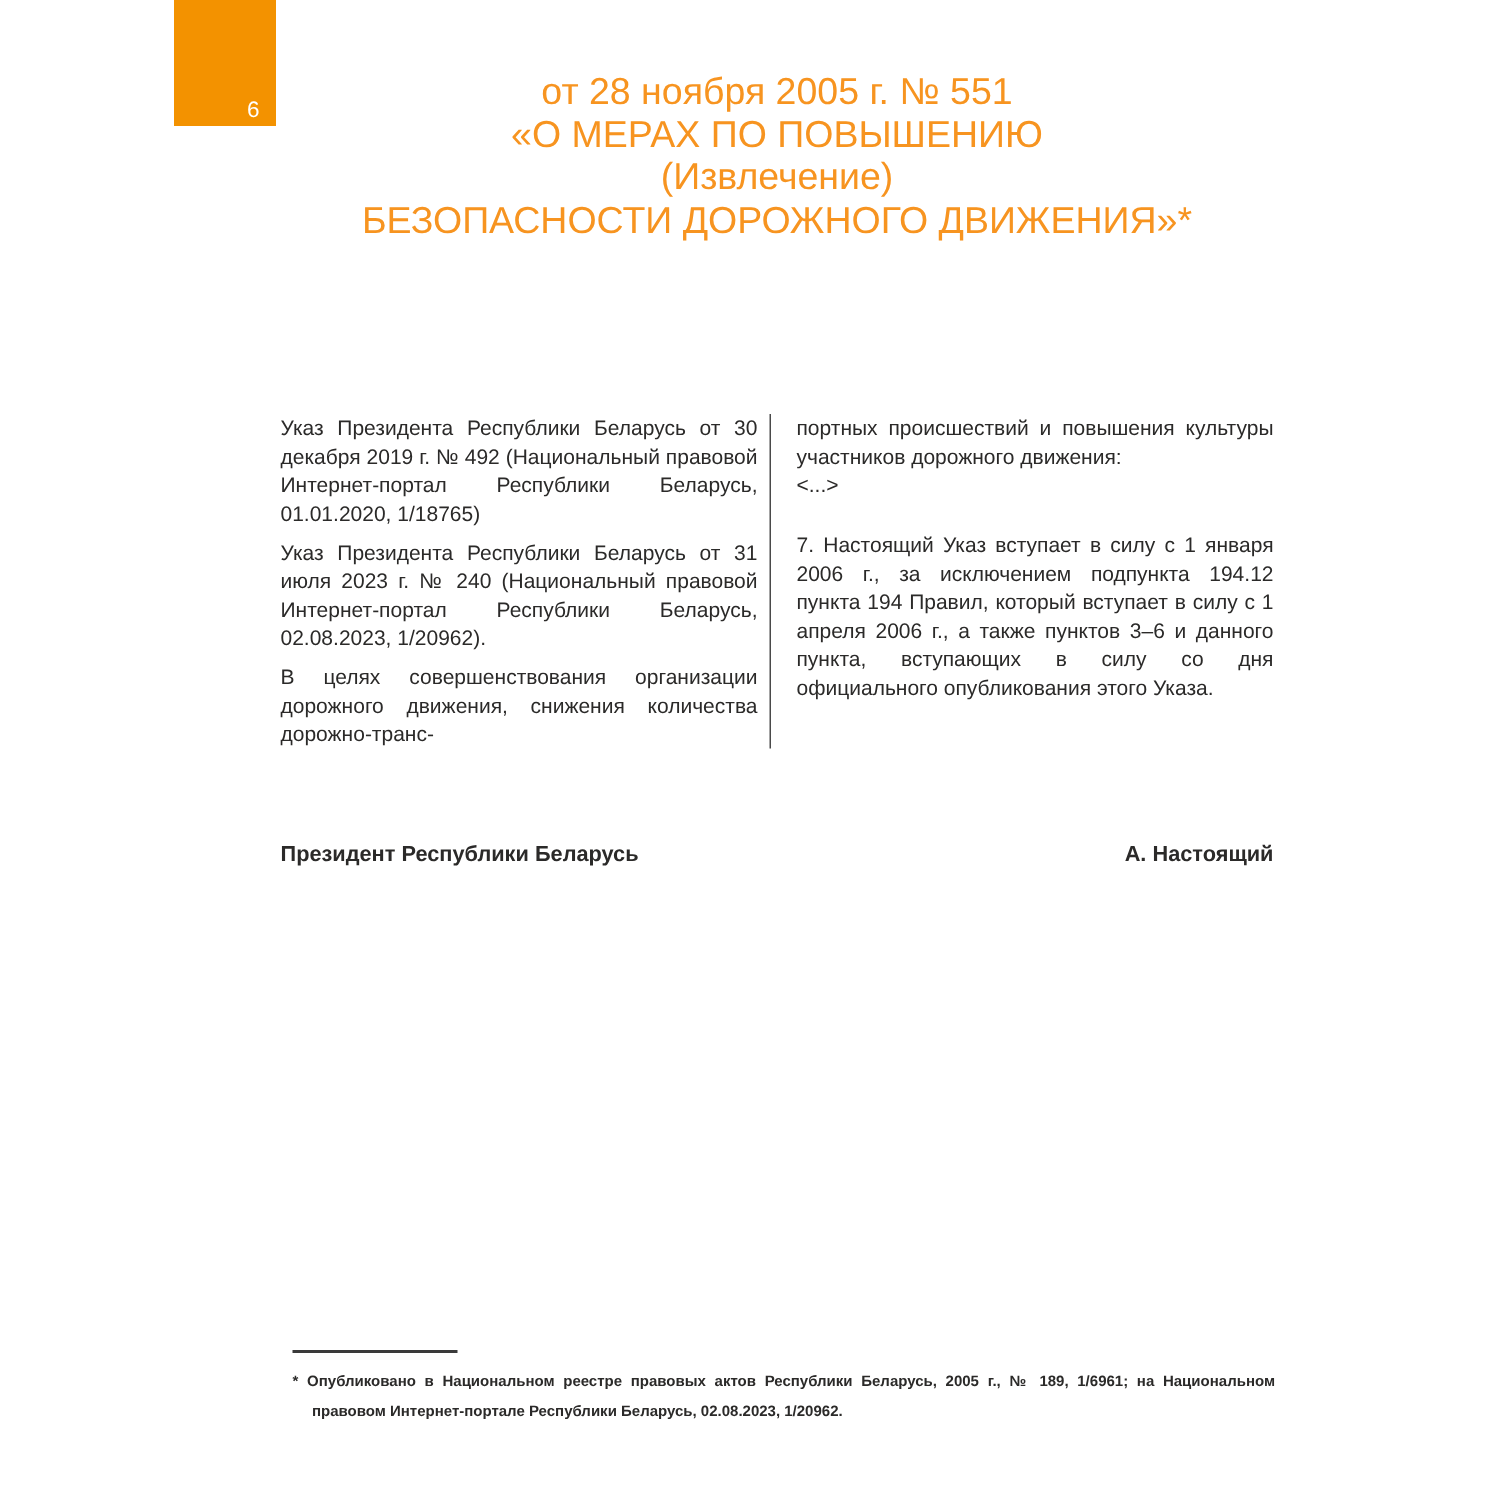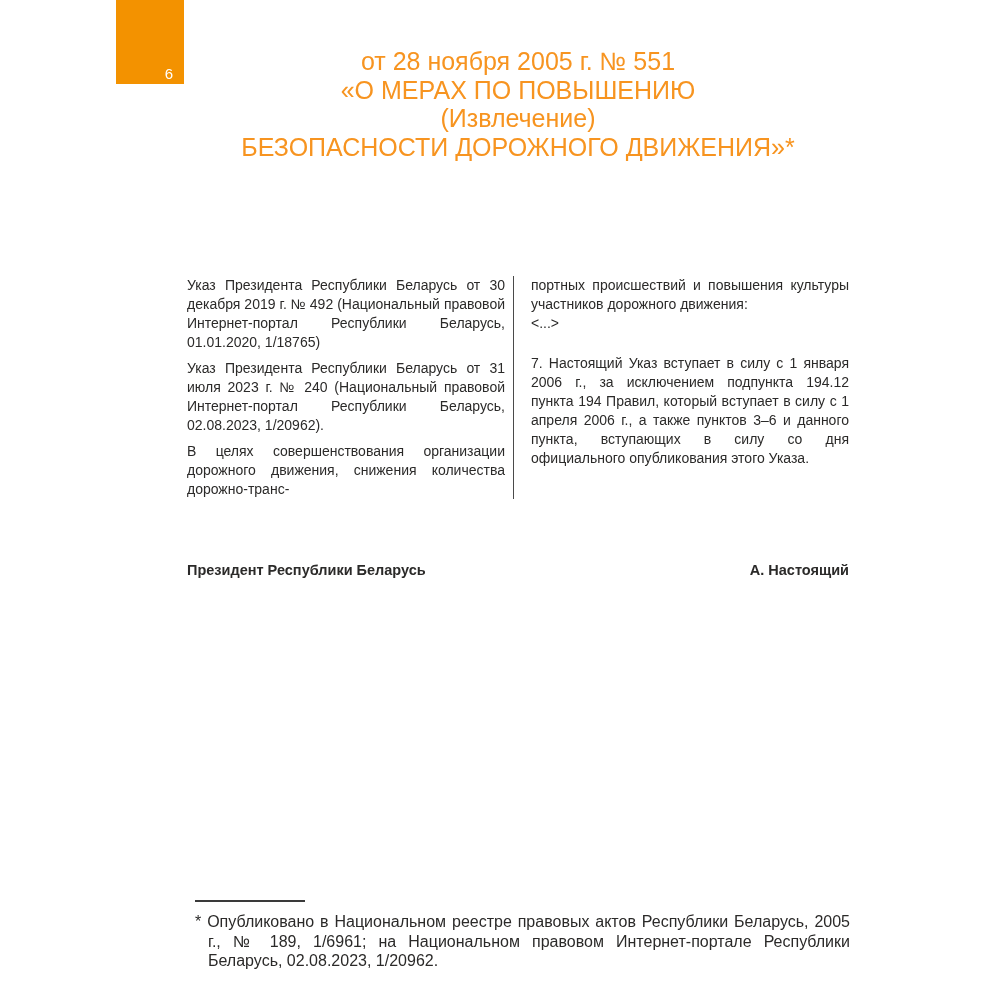--- a/index.html
+++ b/index.html
@@ -117,25 +117,26 @@
   }
   .footnote-rule {
     width: 110px;
     height: 2px;
     background: #3a3a3a;
     margin: 0 0 10px 0;
     border: none;
   }
   .footnote-text {
     margin: 0;
-    font-size: 16px;
+    font-size: 10px;
     line-height: 19.5px;
     text-align: justify;
     padding-left: 13px;
     text-indent: -13px;
+    font-weight: bold;
   }
 </style>
 </head>
 <body>
 
 <div class="page">
 
   <div class="corner-box">
     <span class="page-number">6</span>
   </div>

